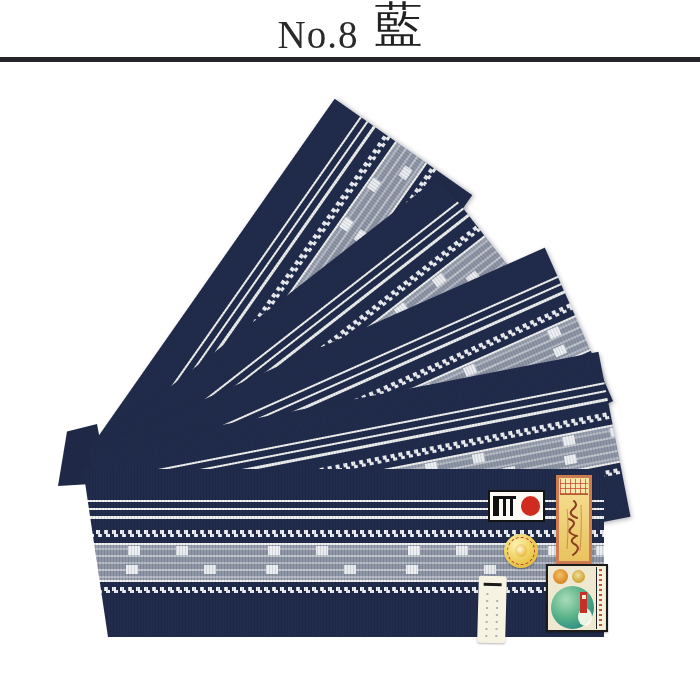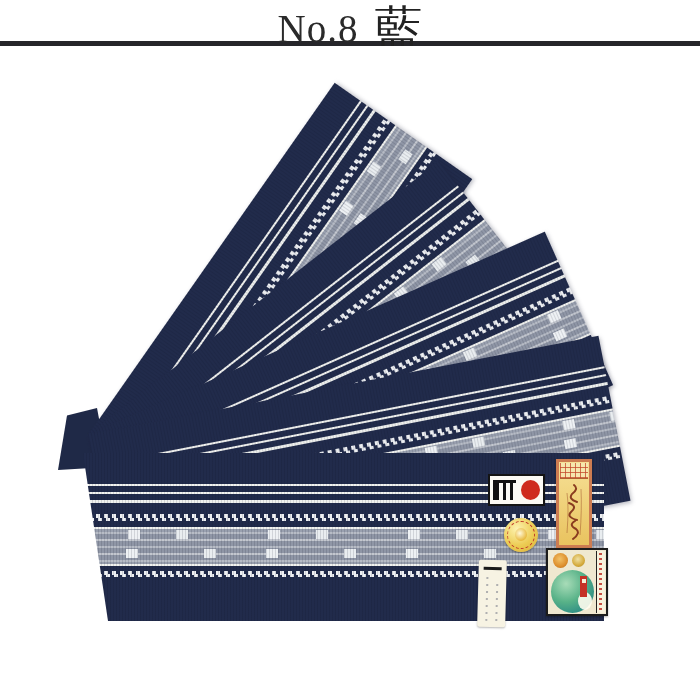--- a/index.html
+++ b/index.html
@@ -1,19 +1,19 @@
 <!DOCTYPE html>
 <html><head>
 <meta charset="utf-8">
 <style>
   html,body{margin:0;padding:0;width:700px;height:700px;background:#ffffff;overflow:hidden;
             font-family:"Liberation Serif","DejaVu Serif",serif;}
 
   
-  .hdr{height:41px;display:flex;justify-content:center;align-items:center;padding-top:16px;box-sizing:border-box;}
+  .hdr{height:57px;display:flex;justify-content:center;align-items:flex-end;padding-top:16px;box-sizing:border-box;}
   .hdr .no{font-size:39px;color:#2a2a2a;letter-spacing:1px;}
   .hdr .kanji{font-size:48px;color:#222;margin-left:16px;font-weight:500;}
   .rule{height:5px;background:#26262a;width:700px;}
 
   
   .photo{position:relative;width:700px;height:636px;background:#fff;}
 
   
   .belt{
     position:absolute;left:88px;top:389px;height:168px;

